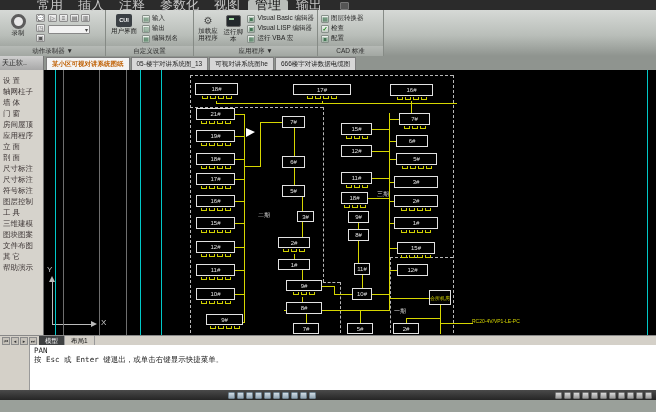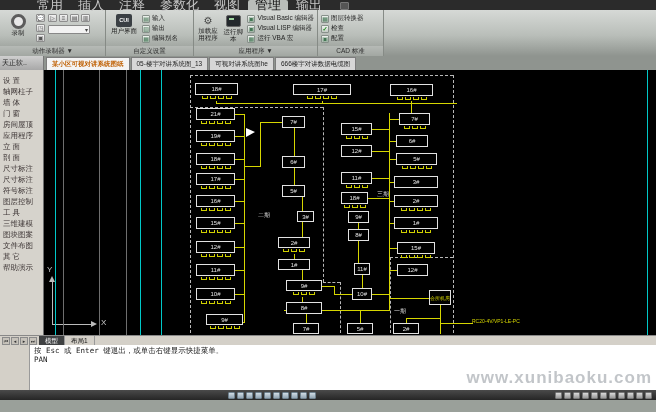--- a/index.html
+++ b/index.html
@@ -542,22 +542,21 @@
       <span>⏭</span>
     </div>
     <div id="modelTabs" style="display:flex">
         <div class="mtab active">模型</div>
         <div class="mtab">布局1</div>
       </div>
   </div>
 
   <div class="cmd">
     <div class="cmd-gutter"></div>
-    <div class="cmd-text" id="cmdText"><div>按 Esc 或 Enter 键退出，或单击右键显示快捷菜单。</div><div>PAN</div></div>
-    <div class="watermark">www.xunibaoku.com</div>
+    <div class="cmd-text" id="cmdText"><div>PAN</div><div>按 Esc 或 Enter 键退出，或单击右键显示快捷菜单。</div></div>
   </div>
 
   <div class="statusbar">
     <div class="stoggles" id="statusToggles">
         <div class="sticon"></div>
         <div class="sticon"></div>
         <div class="sticon"></div>
         <div class="sticon"></div>
         <div class="sticon"></div>
         <div class="sticon"></div>

